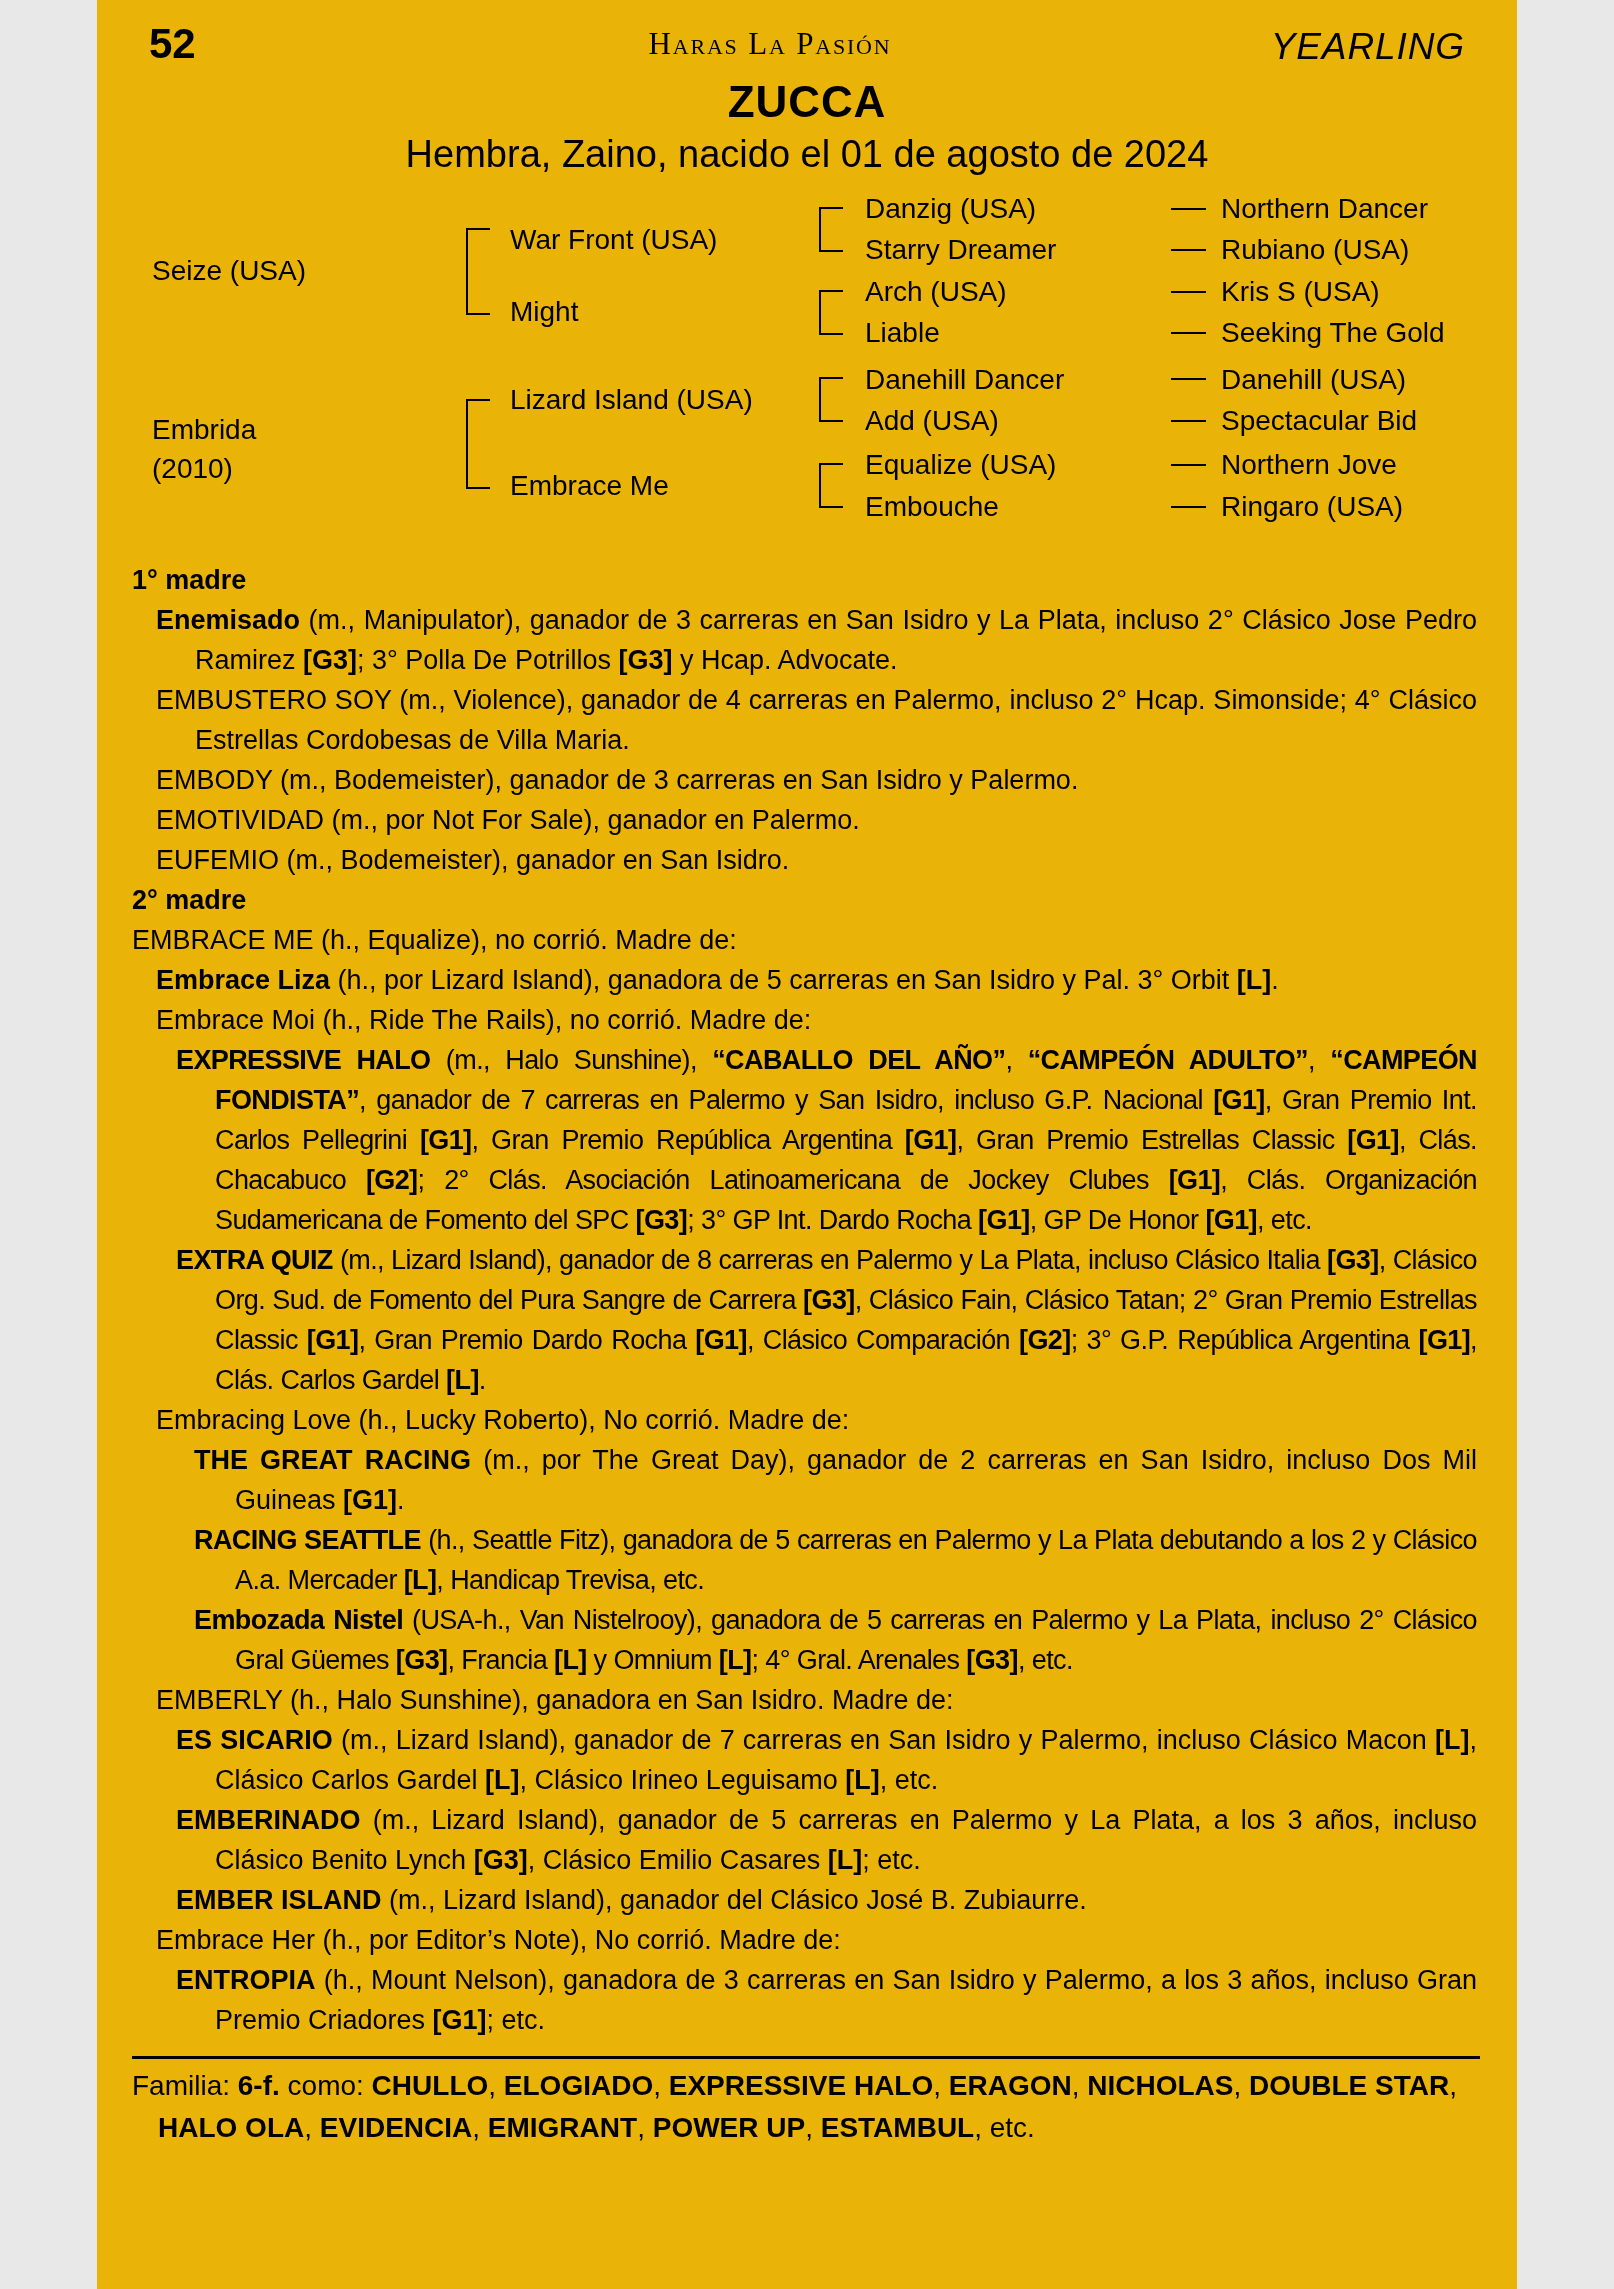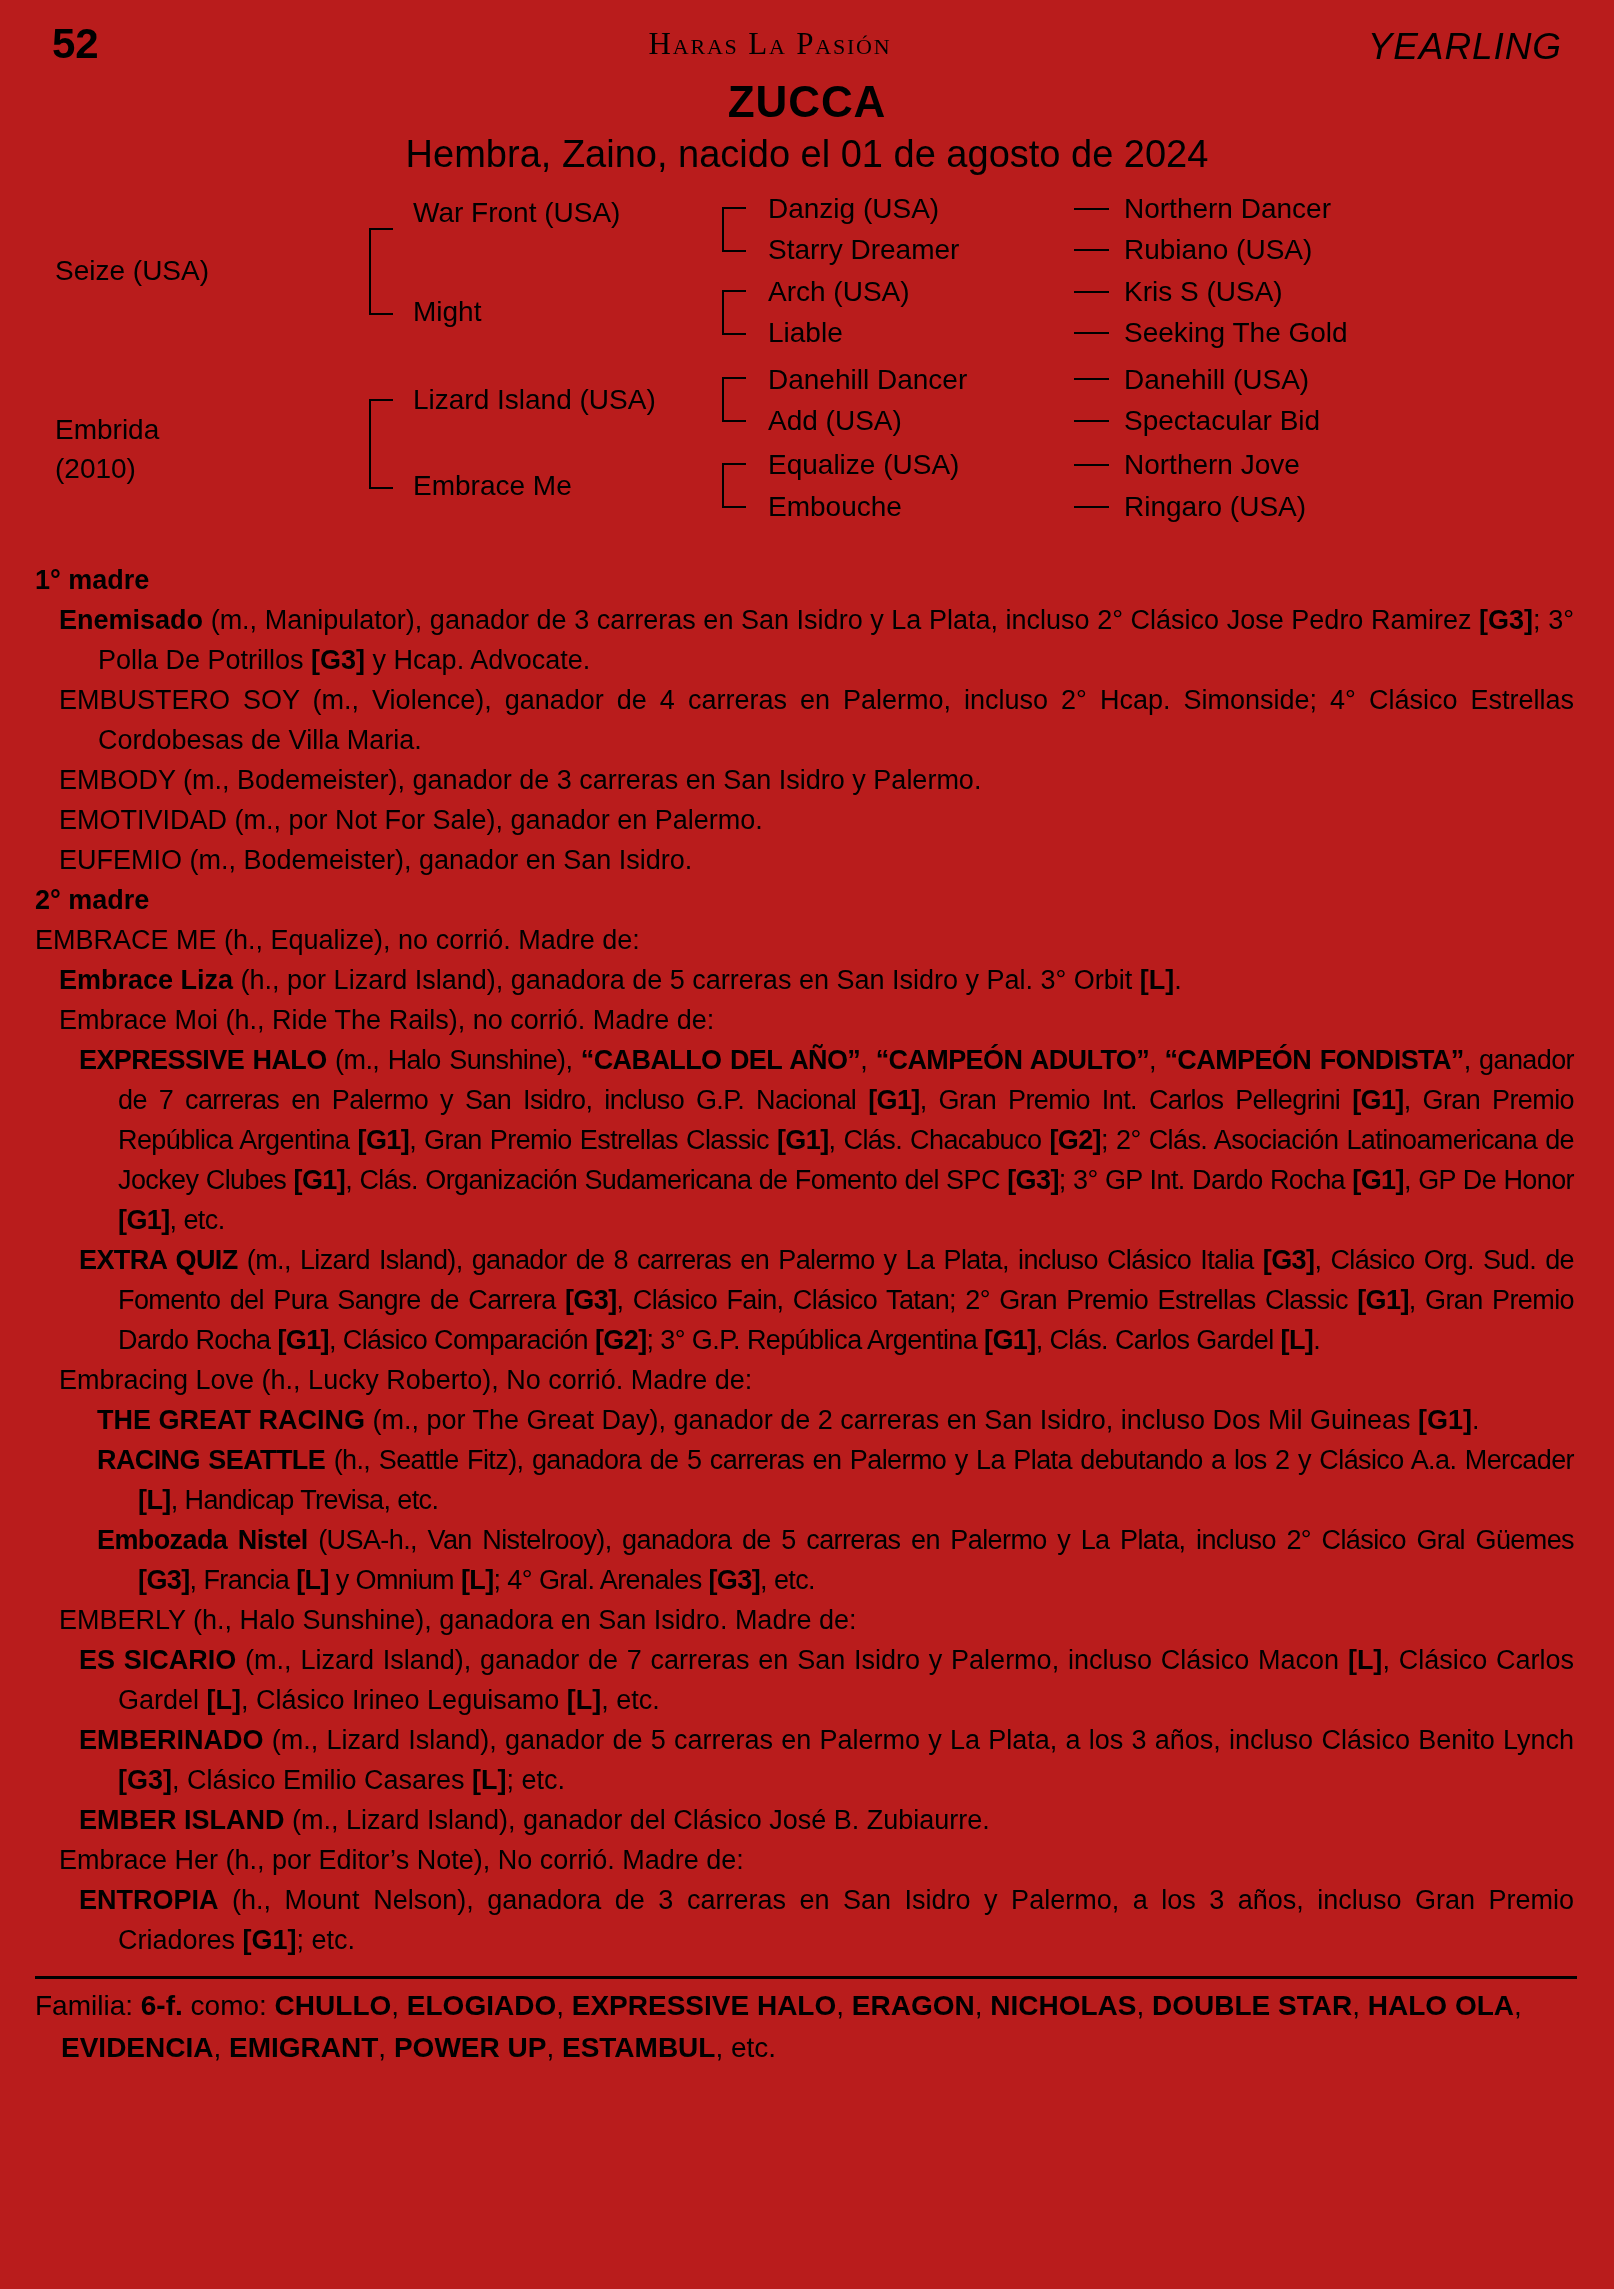--- a/index.html
+++ b/index.html
@@ -1,18 +1,18 @@
 <!DOCTYPE html>
 <html style="font-size:14.8px"><head>
 <meta charset="utf-8">
 <style>
   html,body { margin:0; padding:0; background:#e8e8e8; }
   .page {
-    position:relative; width:1614px; height:2290px; margin:0 auto;
-    background:#b91c1c; color:#000; overflow:hidden;
+    position:relative; width:1420px; height:2290px; margin:0 auto;
+    background:#eab308; color:#000; overflow:hidden;
     font-family:"Liberation Sans", sans-serif;
   }
   
   .hdr { display:flex; align-items:flex-end; padding:20px 52px 0 52px; }
   .pgnum { font-size:42px; font-weight:bold; width:203px; }
   .stud  { flex:1; text-align:center; font-family:"Liberation Serif", serif;
            font-variant:small-caps; font-size:31px; letter-spacing:1.8px; line-height:48px; }
   .catlbl{ width:277px; text-align:right; font-style:italic; font-size:37px; letter-spacing:0.9px; }
   
   .hname { text-align:center; font-size:44px; font-weight:bold; margin-top:9.2px; letter-spacing:0.9px; }
@@ -56,21 +56,21 @@
 
     <div class="pn" style="left:55px;top:65px;">Seize (USA)</div>
     <div class="pn dam2" style="left:55px;top:220px;">
       <div class="pn-line">Embrida</div>
       <div class="pn-line">(2010)</div>
     </div>
 
     <div class="brk" style="left:369px;top:38px;width:24px;height:87px;"></div>
     <div class="brk" style="left:369px;top:209px;width:24px;height:90px;"></div>
 
-    <div class="pn" style="left:413px;top:7px;">War Front (USA)</div>
+    <div class="pn" style="left:413px;top:34px;">War Front (USA)</div>
     <div class="pn" style="left:413px;top:106px;">Might</div>
     <div class="pn" style="left:413px;top:194px;">Lizard Island (USA)</div>
     <div class="pn" style="left:413px;top:280px;">Embrace Me</div>
 
     <div class="brk" style="left:722px;top:16.6px;width:24px;height:45px;"></div>
     <div class="brk" style="left:722px;top:100px;width:24px;height:45px;"></div>
     <div class="brk" style="left:722px;top:187px;width:24px;height:45px;"></div>
     <div class="brk" style="left:722px;top:273px;width:24px;height:45px;"></div>
 
     <div class="pn" style="left:768px;top:2.8px;">Danzig (USA)</div>

